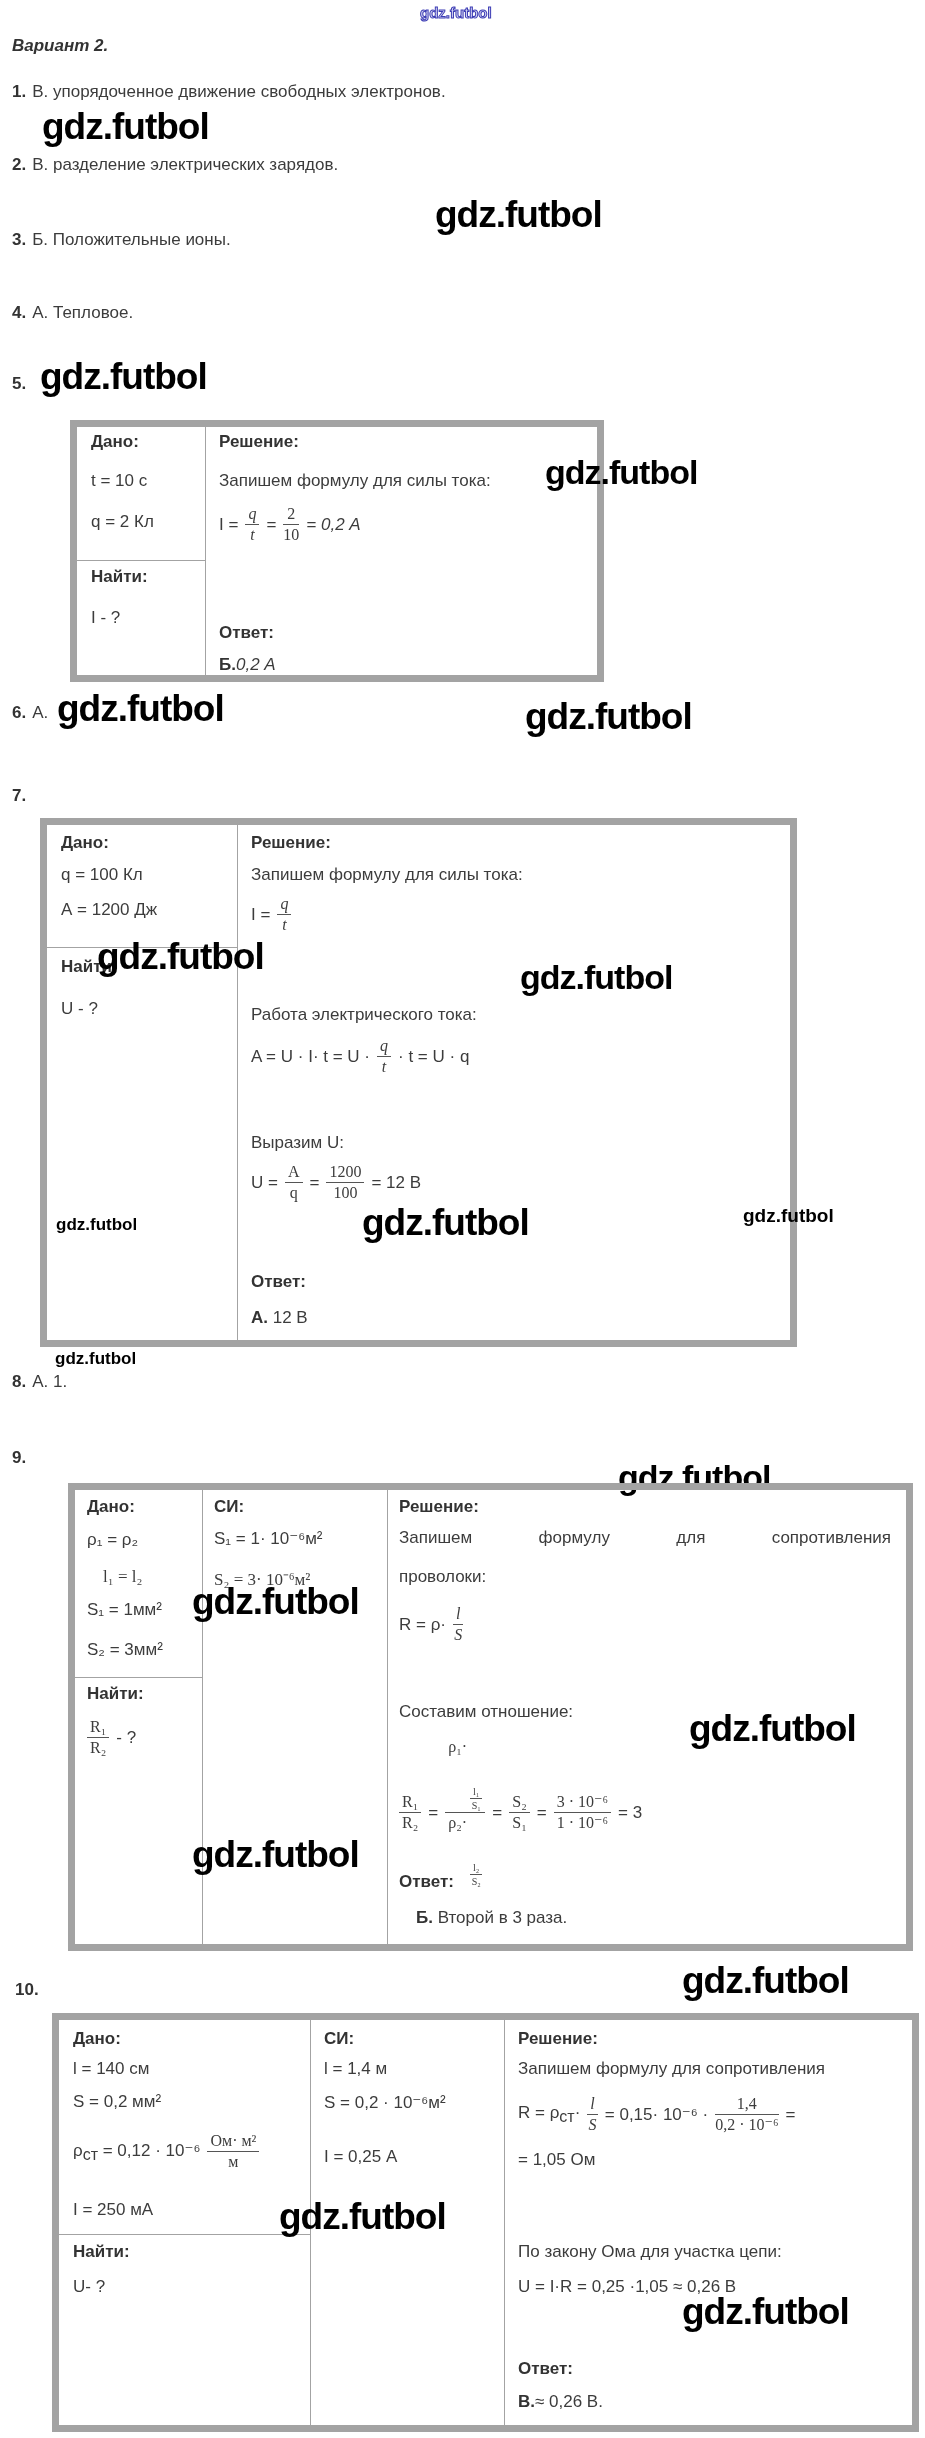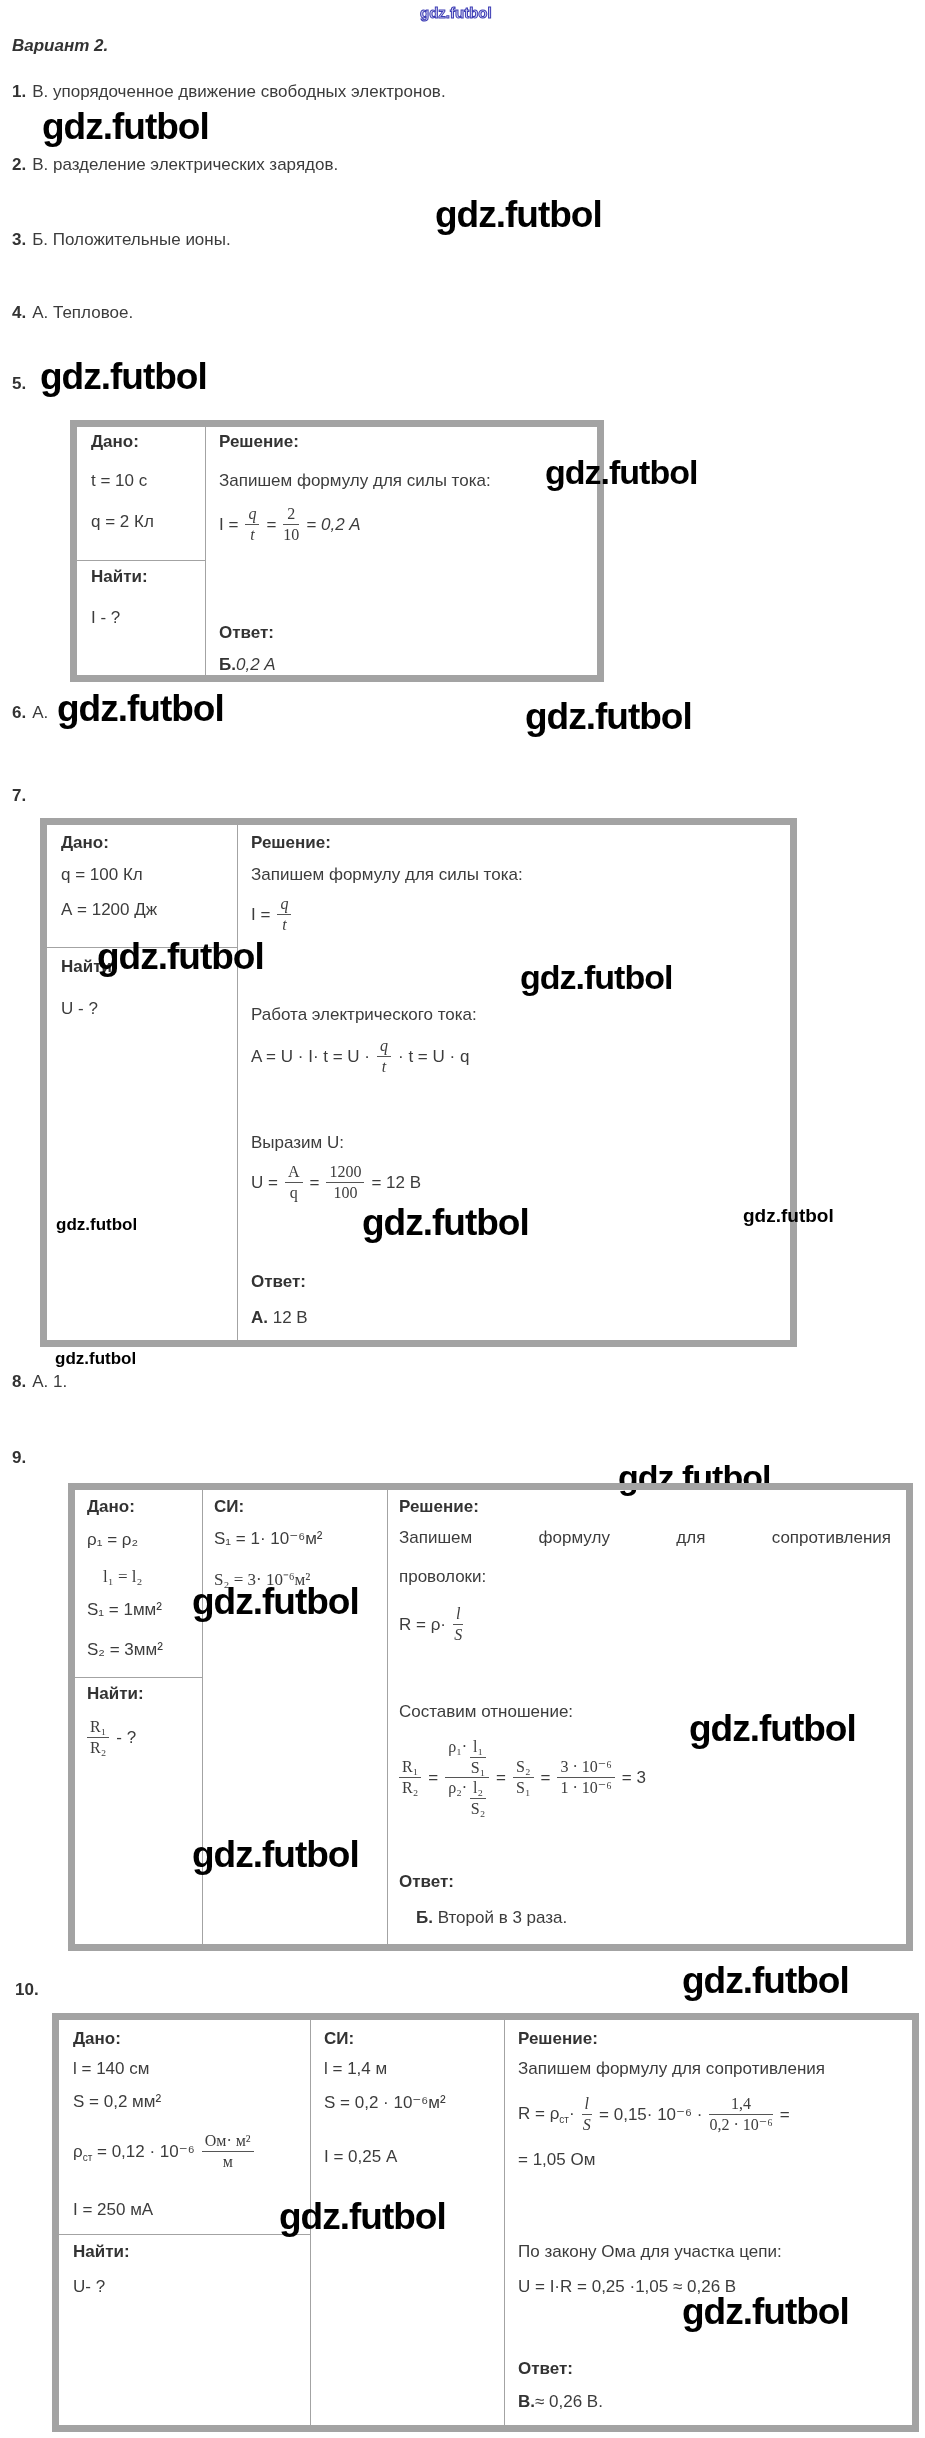--- a/index.html
+++ b/index.html
@@ -18,25 +18,25 @@
            color:rgba(70,70,195,0.25);-webkit-text-stroke:1px #3c3cb4;}
   .tbl{position:absolute;border:7px solid #a3a3a3;}
   .vline{position:absolute;top:0;bottom:0;width:1px;background:#a3a3a3;}
   .hline{position:absolute;height:1px;background:#a3a3a3;}
   .frow{display:flex;align-items:center;gap:7px;}
   .frac{display:inline-block;text-align:center;
         font-family:"Liberation Serif","DejaVu Serif",serif;
         font-size:16px;color:#3c3c3c;vertical-align:middle;line-height:1.15;}
   .frac>.fn{display:block;border-bottom:1px solid #555;padding:0 3px 1px;}
   .frac>.fd{display:block;padding-top:1px;}
-  .frac .frac{font-size:16px;line-height:1.1;}
+  .frac .frac{font-size:10px;line-height:1.1;margin-top:48px;}
   .fninner{display:inline-flex;gap:3px;}
   .it{font-style:italic;}
   .just{white-space:normal;text-align:justify;text-align-last:justify;}
-  sub{font-size:10px;}
+  sub{font-size:16px;}
 </style>
 </head>
 <body>
 
 <div class="page">
 
   <div class="abs wm-blue" style="left:420px;top:4px;">gdz.futbol</div>
 
   <div class="abs txt bold" style="left:12px;top:36px;font-style:italic;">Вариант 2.</div>
 

